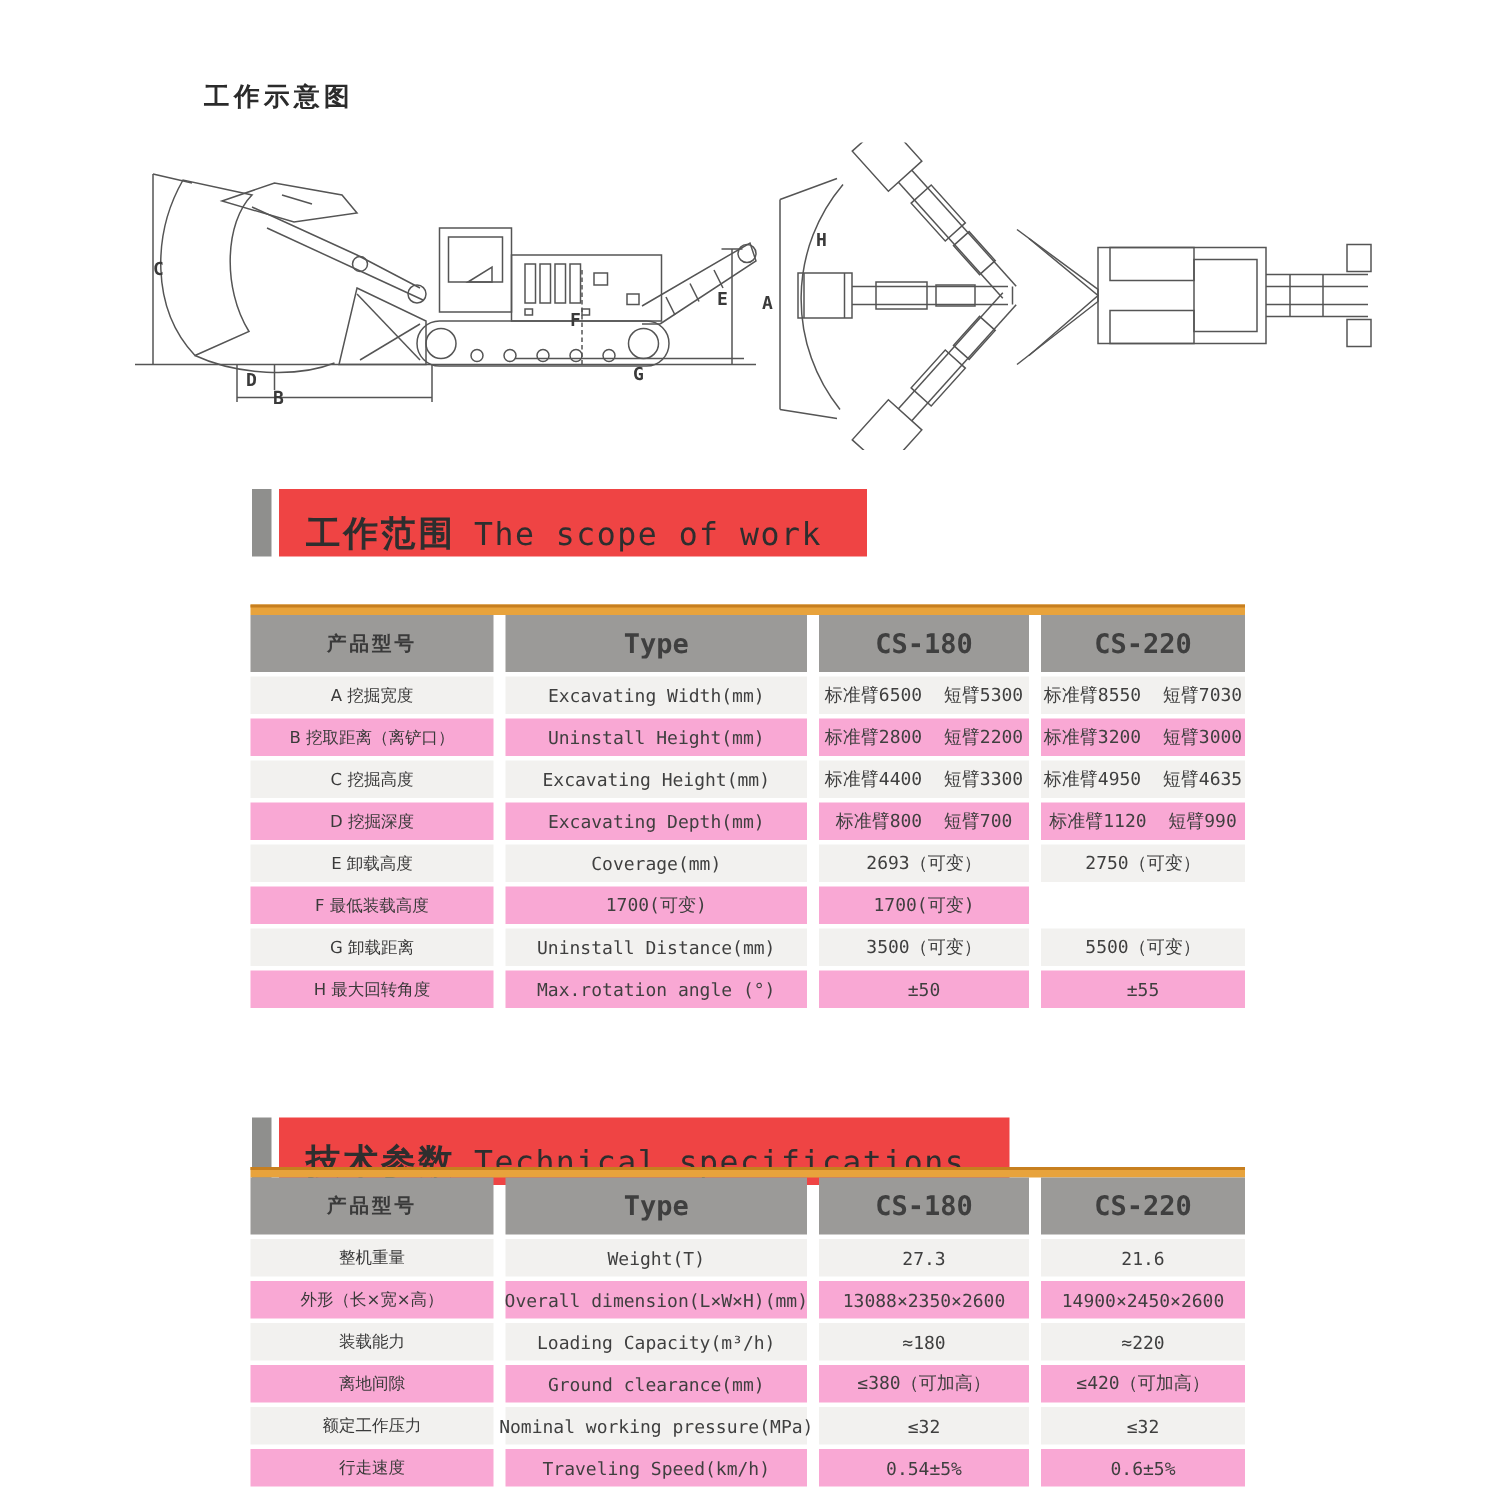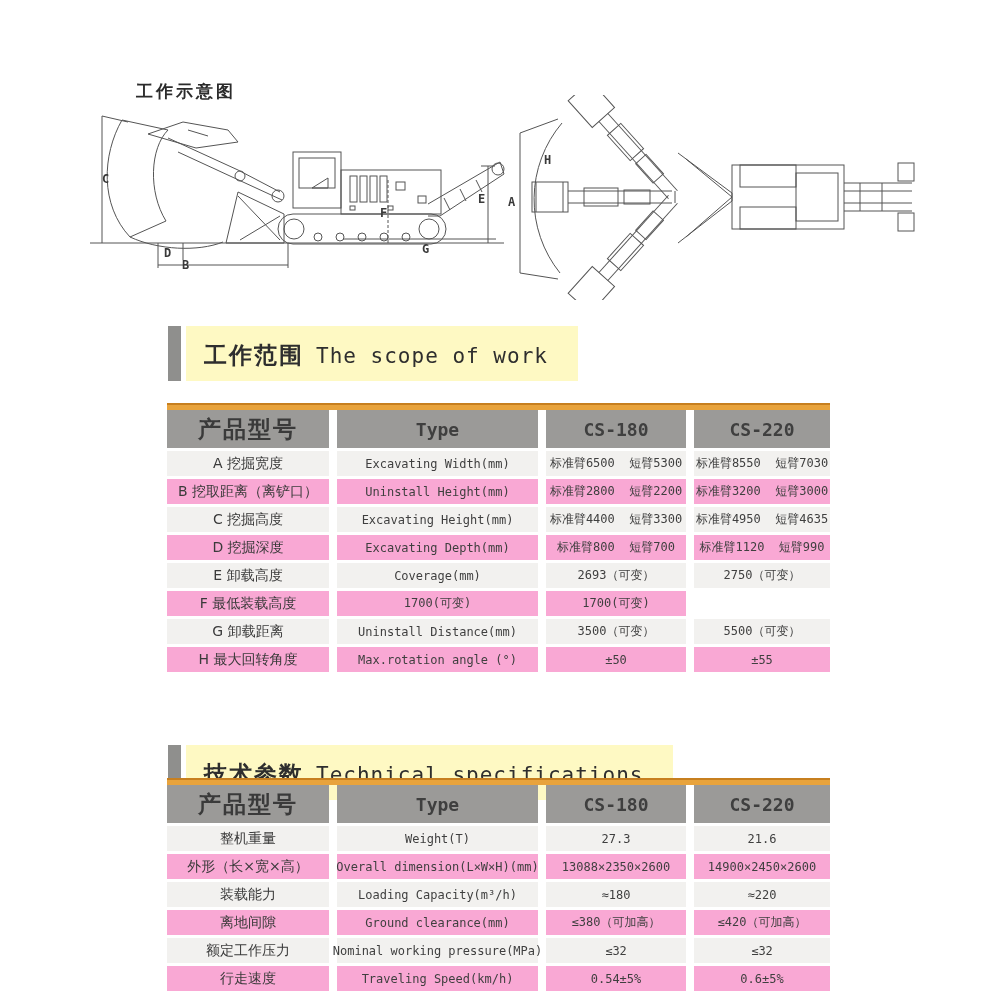--- a/index.html
+++ b/index.html
@@ -1,49 +1,49 @@
 <!DOCTYPE html>
 <html><head>
 <meta charset="utf-8">
 <style>
   html,body{margin:0;padding:0;background:#ffffff;}
   .page{position:relative;width:1000px;height:1000px;background:#ffffff;overflow:hidden;
         font-family:"DejaVu Sans","Liberation Sans",sans-serif;color:#333;}
 
   
-  .diagram-title{position:absolute;left:136px;top:80px;font-size:17px;font-weight:bold;
+  .diagram-title{position:absolute;left:136px;top:53px;font-size:17px;font-weight:bold;
                  color:#2b2b2b;letter-spacing:3px;}
 
   
   .svgwrap{position:absolute;}
   .svgwrap svg{display:block;}
   .dim-label{position:absolute;font-family:"DejaVu Sans Mono","Liberation Mono",monospace;
              font-size:12px;font-weight:bold;color:#3a3a3a;}
 
   
   .section{position:absolute;left:168px;display:flex;align-items:stretch;}
   .section .bar{width:13px;background:#8f8f8d;margin-right:5px;}
-  .section .panel{background:#fef9c3;padding:14px 30px 10px 18px;display:flex;align-items:center;}
+  .section .panel{background:#ef4444;padding:14px 30px 0 18px;display:flex;align-items:center;}
   .section .zh{font-size:23px;font-weight:bold;color:#2e2e2e;letter-spacing:2px;margin-right:12px;}
   .section .en{font-size:21px;font-weight:normal;color:#2e2e2e;
                font-family:"DejaVu Sans Mono","Liberation Mono",monospace;letter-spacing:1px;}
 
   
   .tablewrap{position:absolute;left:167px;width:663px;}
   .accent-bar{height:5px;background:#e8a33c;border-top:2px solid #c77f1f;margin-bottom:0;}
   .trow{display:grid;grid-template-columns:162px 201px 140px 136px;column-gap:8px;margin-top:3px;}
   .tcell{display:flex;align-items:center;justify-content:center;text-align:center;
          min-height:25px;background:#f2f1ef;font-size:12px;white-space:pre;}
   .trow.alt .tcell{background:#f9a8d4;}
   .thead{margin-top:0;}
   .thead .tcell{background:#9b9a98;min-height:38px;font-weight:bold;color:#262626;}
-  .thead .tcell.c0{font-size:23px;letter-spacing:2px;}
+  .thead .tcell.c0{font-size:13px;letter-spacing:2px;}
   .thead .tcell.c1,.thead .tcell.c2,.thead .tcell.c3{font-size:18px;
          font-family:"DejaVu Sans Mono","Liberation Mono",monospace;}
-  .tcell.c0{font-size:14px;color:#3a3a3a;}
+  .tcell.c0{font-size:11px;color:#3a3a3a;}
   .tcell.c1,.tcell.c2,.tcell.c3{font-family:"DejaVu Sans Mono","Liberation Mono",monospace;
          color:#3f3f3f;}
 </style>
 </head>
 <body>
 
 <div class="page">
 
   <div class="diagram-title">工作示意图</div>
 

